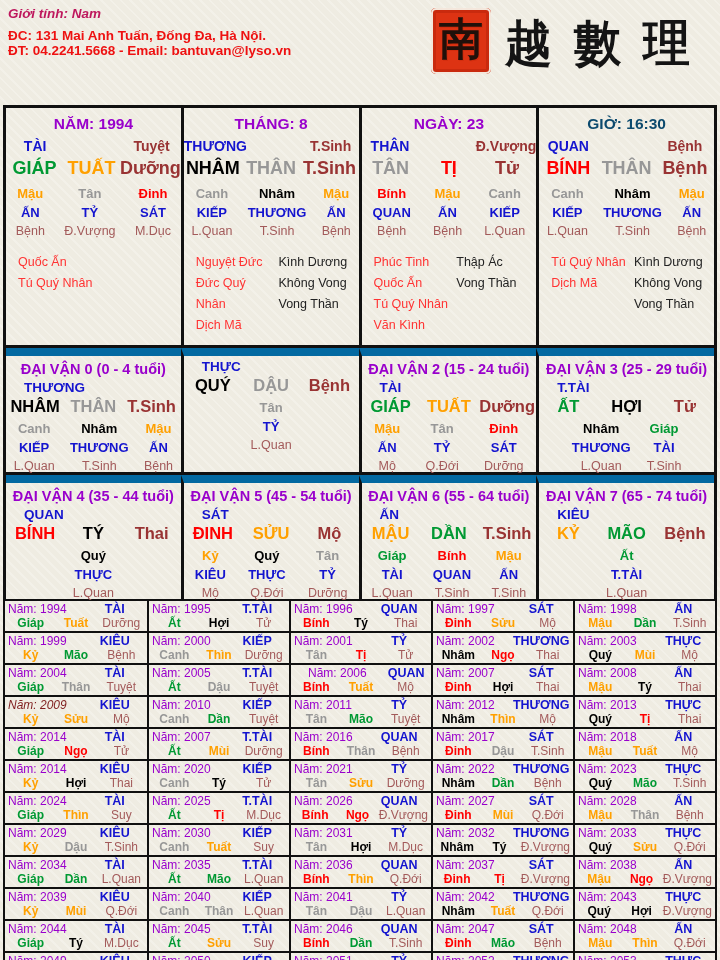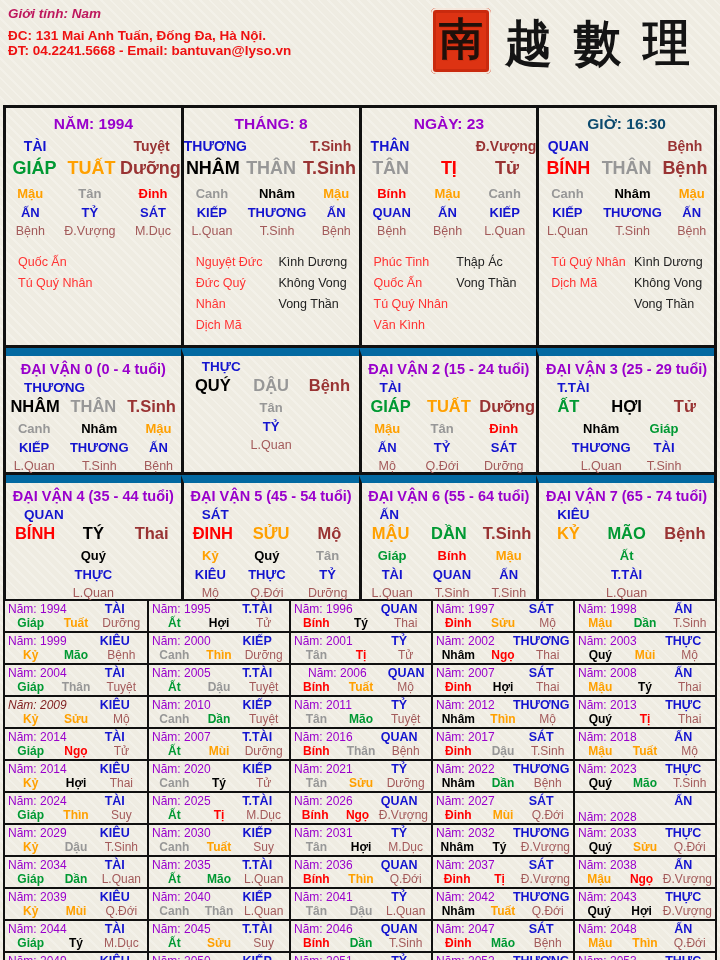--- a/index.html
+++ b/index.html
@@ -799,21 +799,21 @@
         <span class="ygod" style="color: rgb(20, 20, 207);">SÁT</span>
       </div>
       <div class="yl2">
         <span class="can" style="color: rgb(255, 0, 0);">Đinh</span>
         <span class="chi" style="color: rgb(255, 160, 0);">Mùi</span>
         <span style="color: rgb(163, 90, 90);">Q.Đới</span>
       </div>
     </div>
     <div class="ycell">
       <div class="yl1">
-        <span class="ylab" style="color: rgb(153, 0, 204); margin-top: 16px;">Năm: 2028</span>
+        <span class="ylab" style="color: rgb(153, 0, 204);">Năm: 2028</span>
         <span class="ygod" style="color: rgb(20, 20, 207);">ẤN</span>
       </div>
       <div class="yl2">
         <span class="can" style="color: rgb(255, 160, 0);">Mậu</span>
         <span class="chi" style="color: rgb(151, 151, 151);">Thân</span>
         <span style="color: rgb(163, 90, 90);">Bệnh</span>
       </div>
     </div>
     <div class="ycell">
       <div class="yl1">

